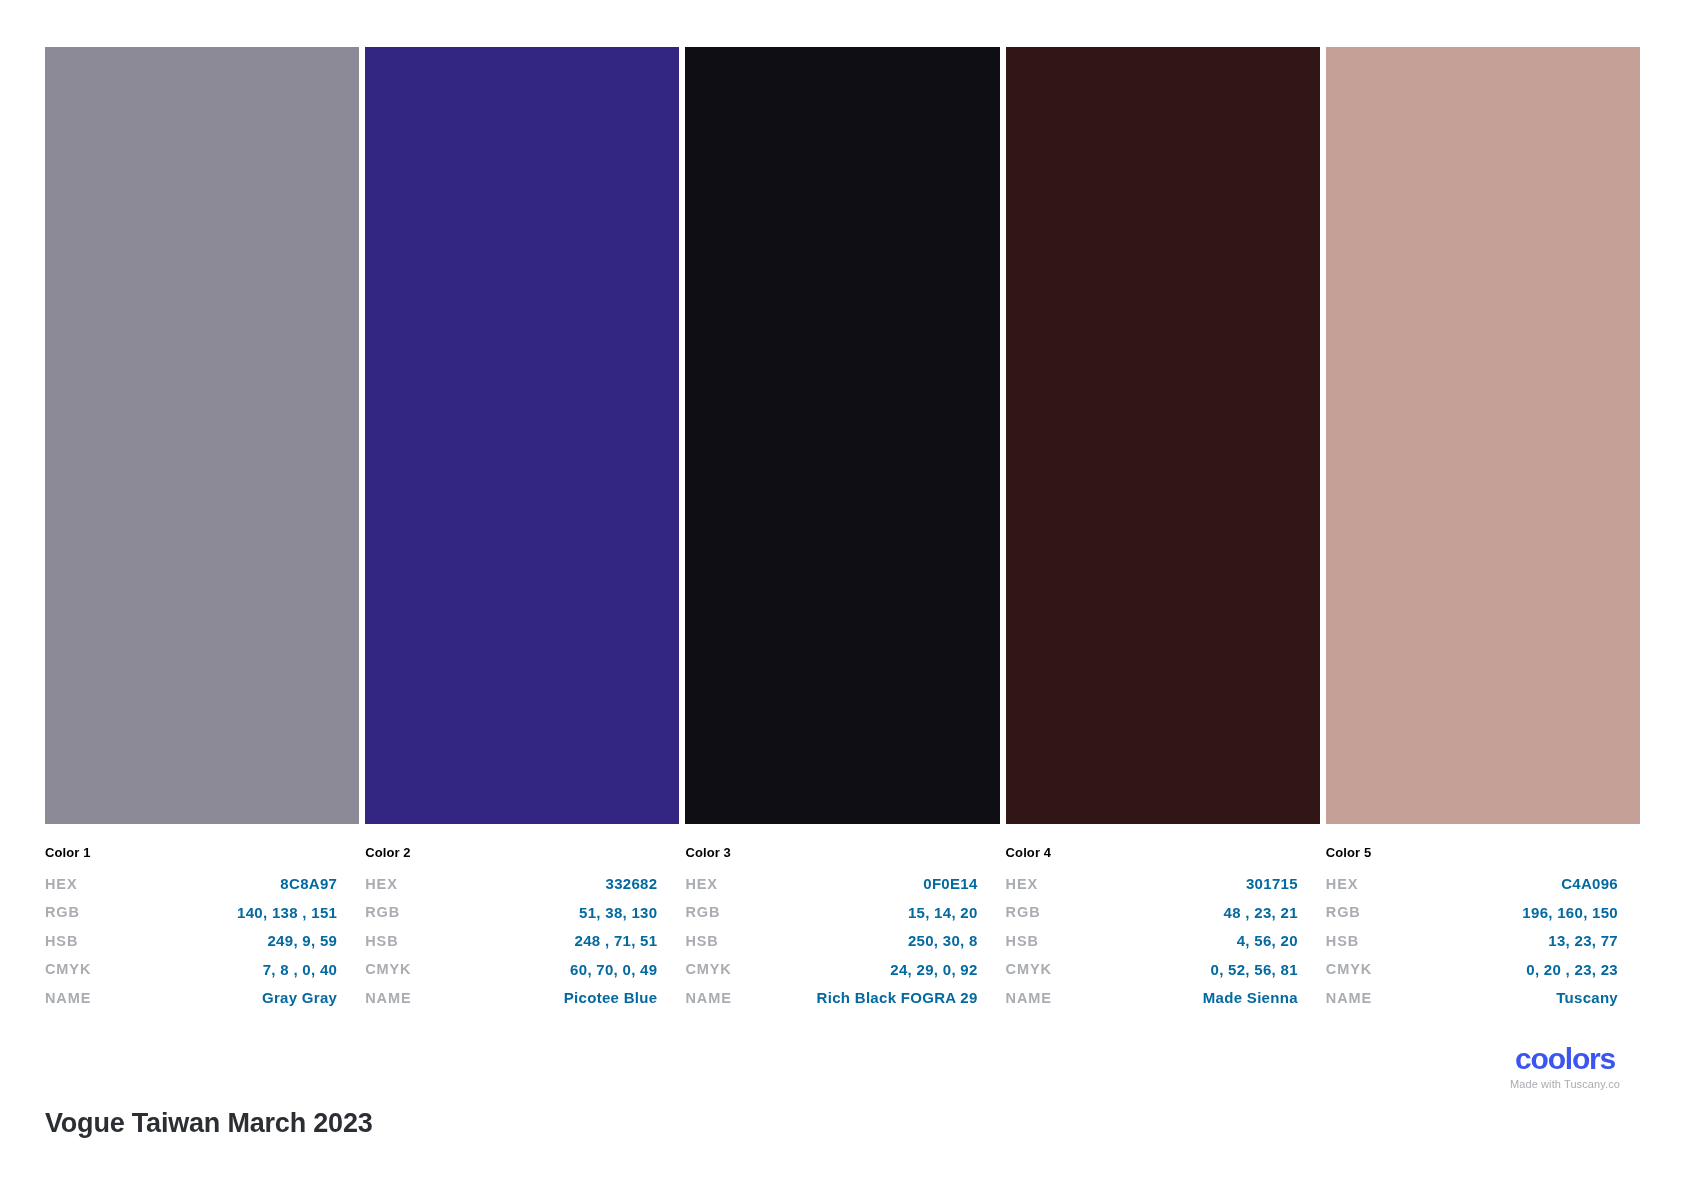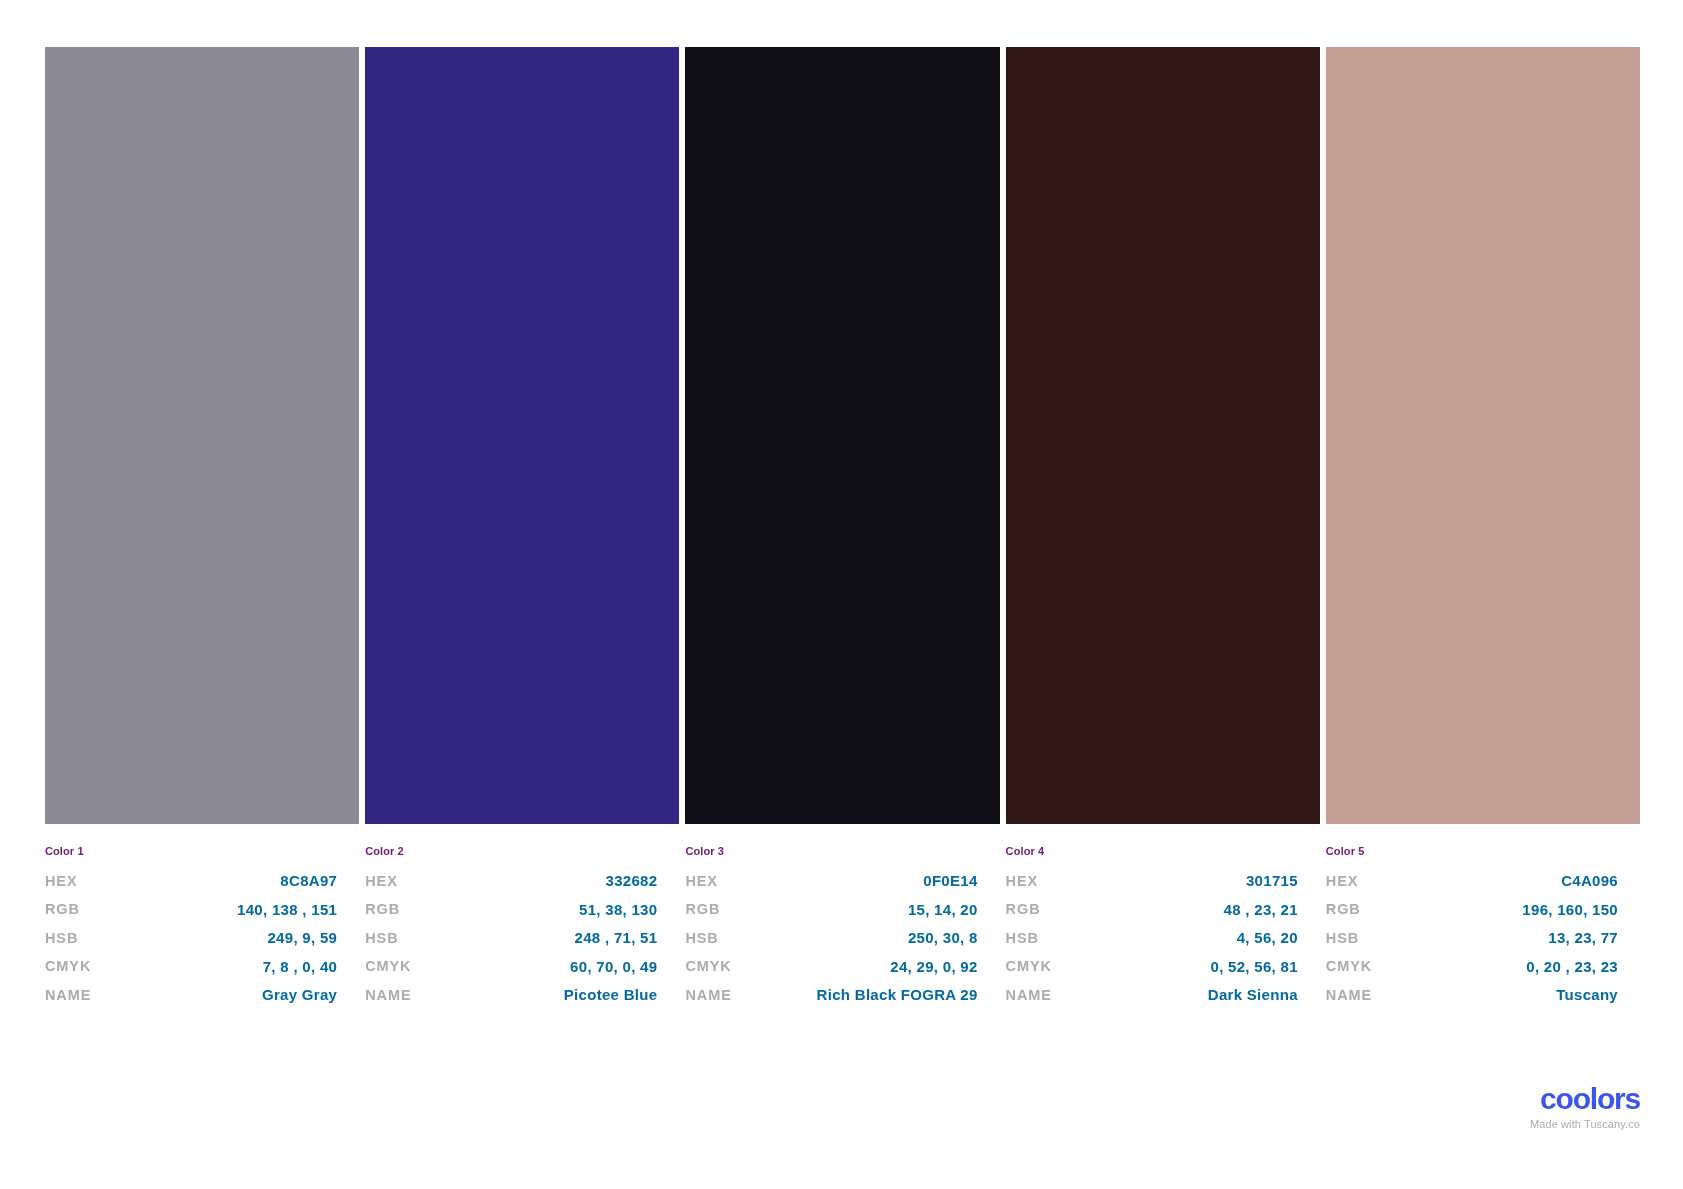--- a/index.html
+++ b/index.html
@@ -54,23 +54,23 @@
     display: flex;
     gap: 6px;
   }
 
   .info-col {
     flex: 1 1 0;
     padding-right: 22px;
   }
 
   .col-title {
-    font-size: 11px;
-    font-weight: 700;
-    color: #701a75;
+    font-size: 13px;
+    font-weight: 700;
+    color: #000000;
     letter-spacing: 0.1px;
     margin-bottom: 16px;
     white-space: nowrap;
   }
 
   .prop-line {
     display: flex;
     justify-content: space-between;
     align-items: flex-end;
     margin-bottom: 12px;
@@ -102,23 +102,23 @@
     font-size: 27px;
     font-weight: 700;
     color: #2b2e33;
     letter-spacing: -0.2px;
     white-space: nowrap;
   }
 
   .brand-block {
     position: absolute;
     right: 43px;
-    top: 1084px;
+    top: 1044px;
     width: 150px;
-    text-align: right;
+    text-align: center;
   }
 
   .brand-word {
     font-size: 30px;
     font-weight: 700;
     color: #3d55f0;
     letter-spacing: -1.2px;
     line-height: 1;
     display: block;
   }
@@ -243,21 +243,21 @@
       <div class="prop-line">
         <span class="prop-key">HSB</span>
         <span class="prop-val">4, 56, 20</span>
       </div>
       <div class="prop-line">
         <span class="prop-key">CMYK</span>
         <span class="prop-val">0, 52, 56, 81</span>
       </div>
       <div class="prop-line">
         <span class="prop-key">NAME</span>
-        <span class="prop-val">Dark Sienna</span>
+        <span class="prop-val">Made Sienna</span>
       </div>
     </div>
 
     <div class="info-col">
       <div class="col-title">Color 5</div>
       <div class="prop-line">
         <span class="prop-key">HEX</span>
         <span class="prop-val">C4A096</span>
       </div>
       <div class="prop-line">
@@ -273,19 +273,20 @@
         <span class="prop-val">0, 20 , 23, 23</span>
       </div>
       <div class="prop-line">
         <span class="prop-key">NAME</span>
         <span class="prop-val">Tuscany</span>
       </div>
     </div>
 
   </div>
 
+  <div class="footer-title">Vogue Taiwan March 2023</div>
 
   <div class="brand-block">
     <span class="brand-word" style="color: rgb(61, 85, 240);">coolors</span>
     <span class="brand-sub">Made with Tuscany.co</span>
   </div>
 
 </div>
 
 </body></html>

